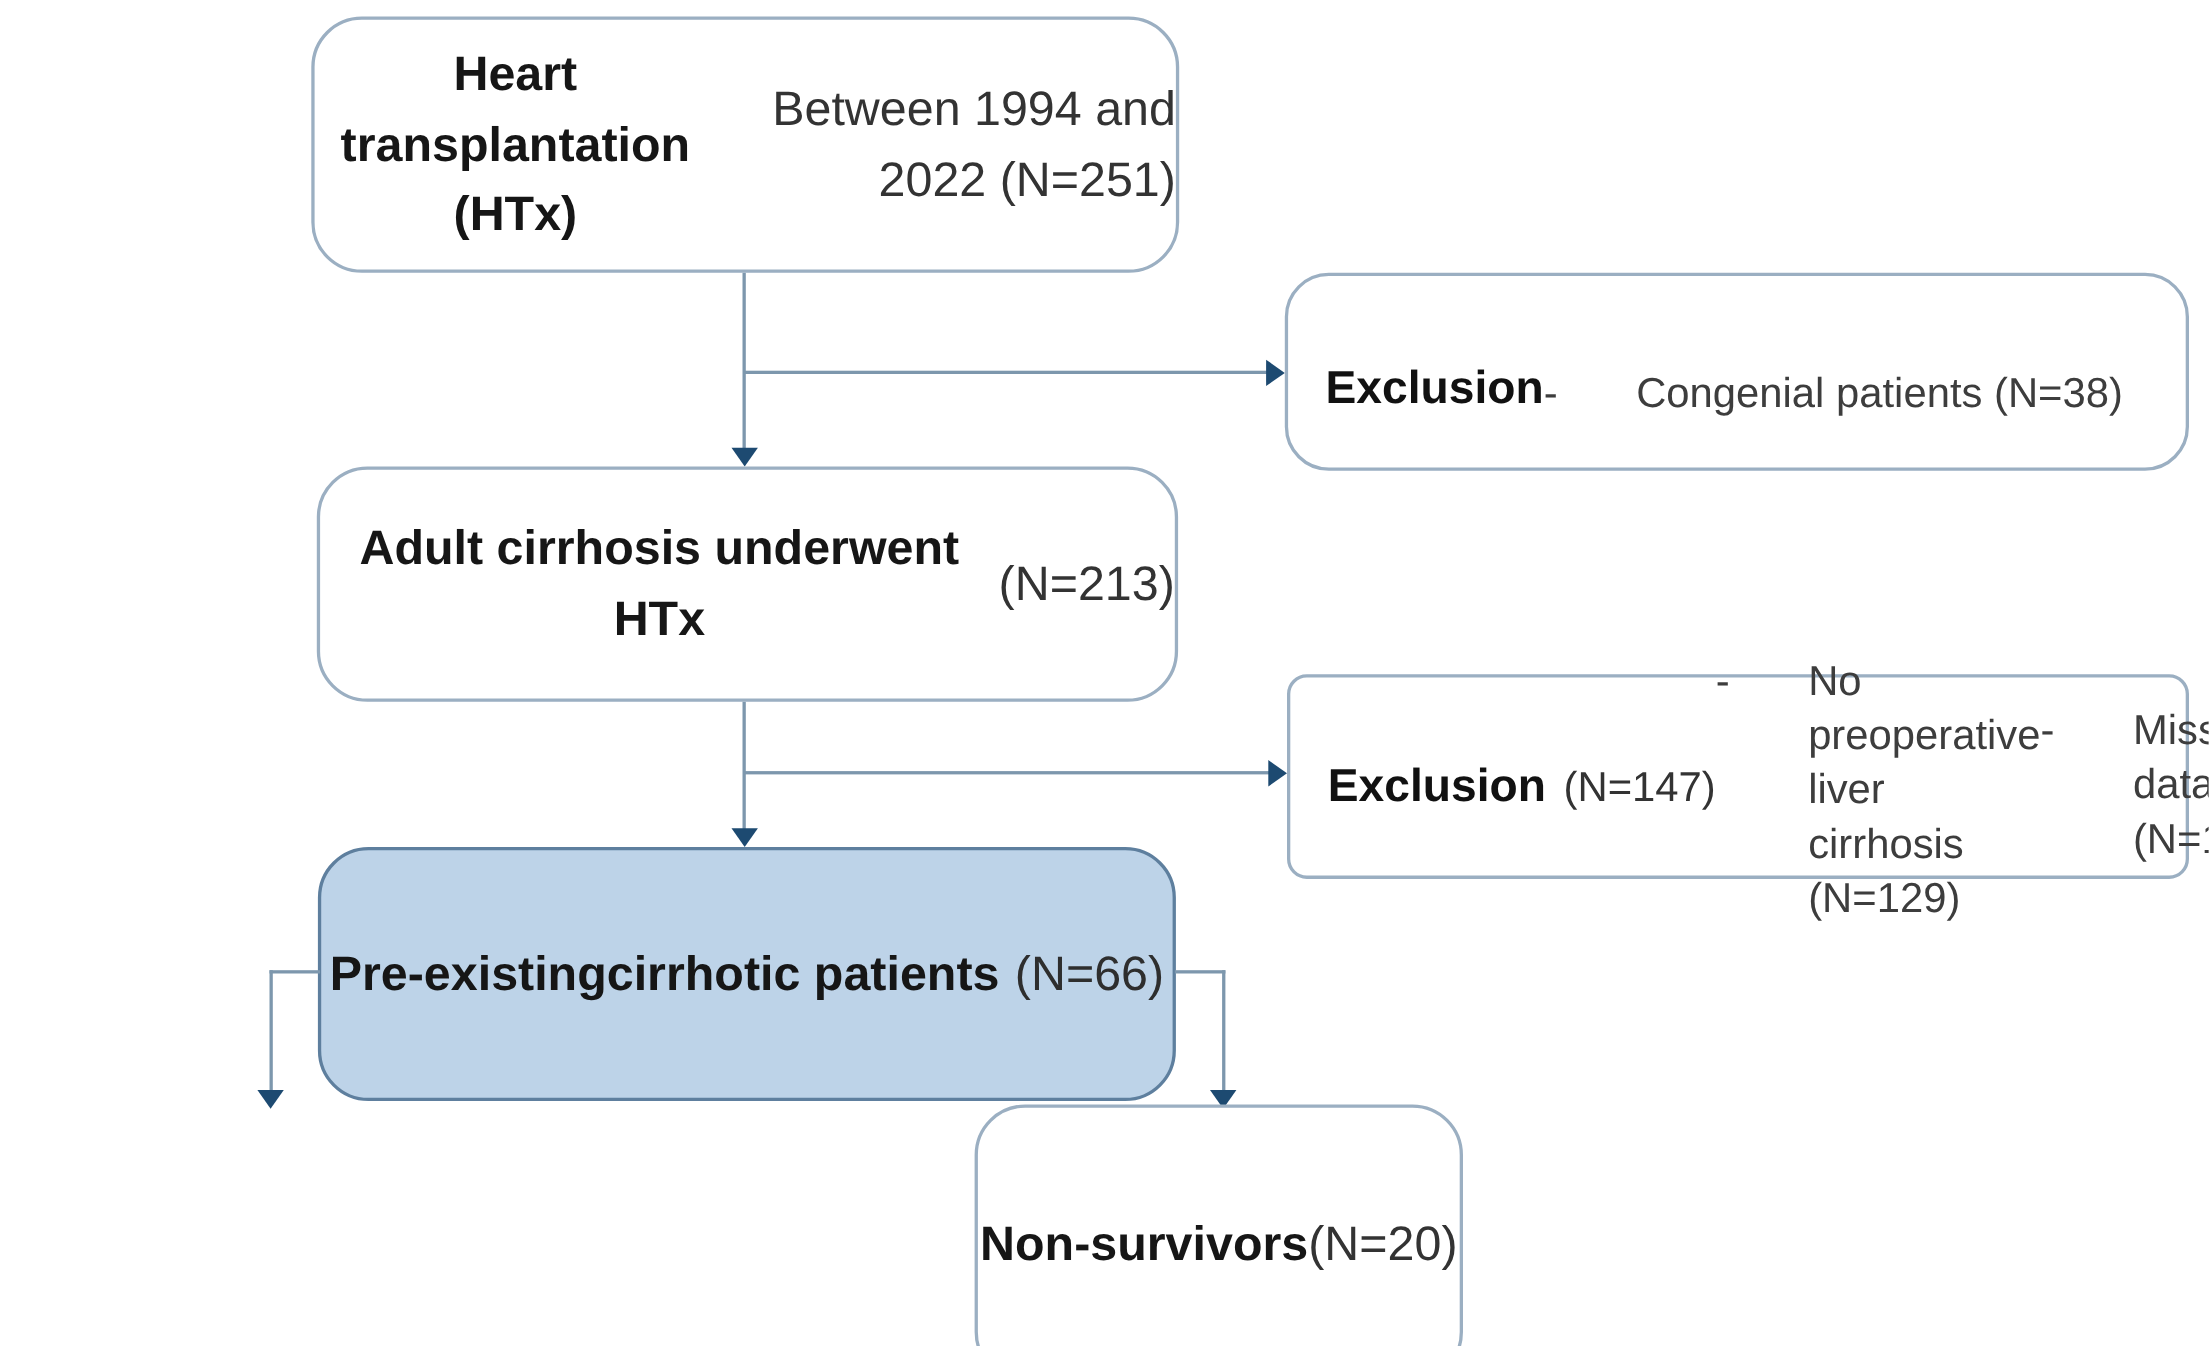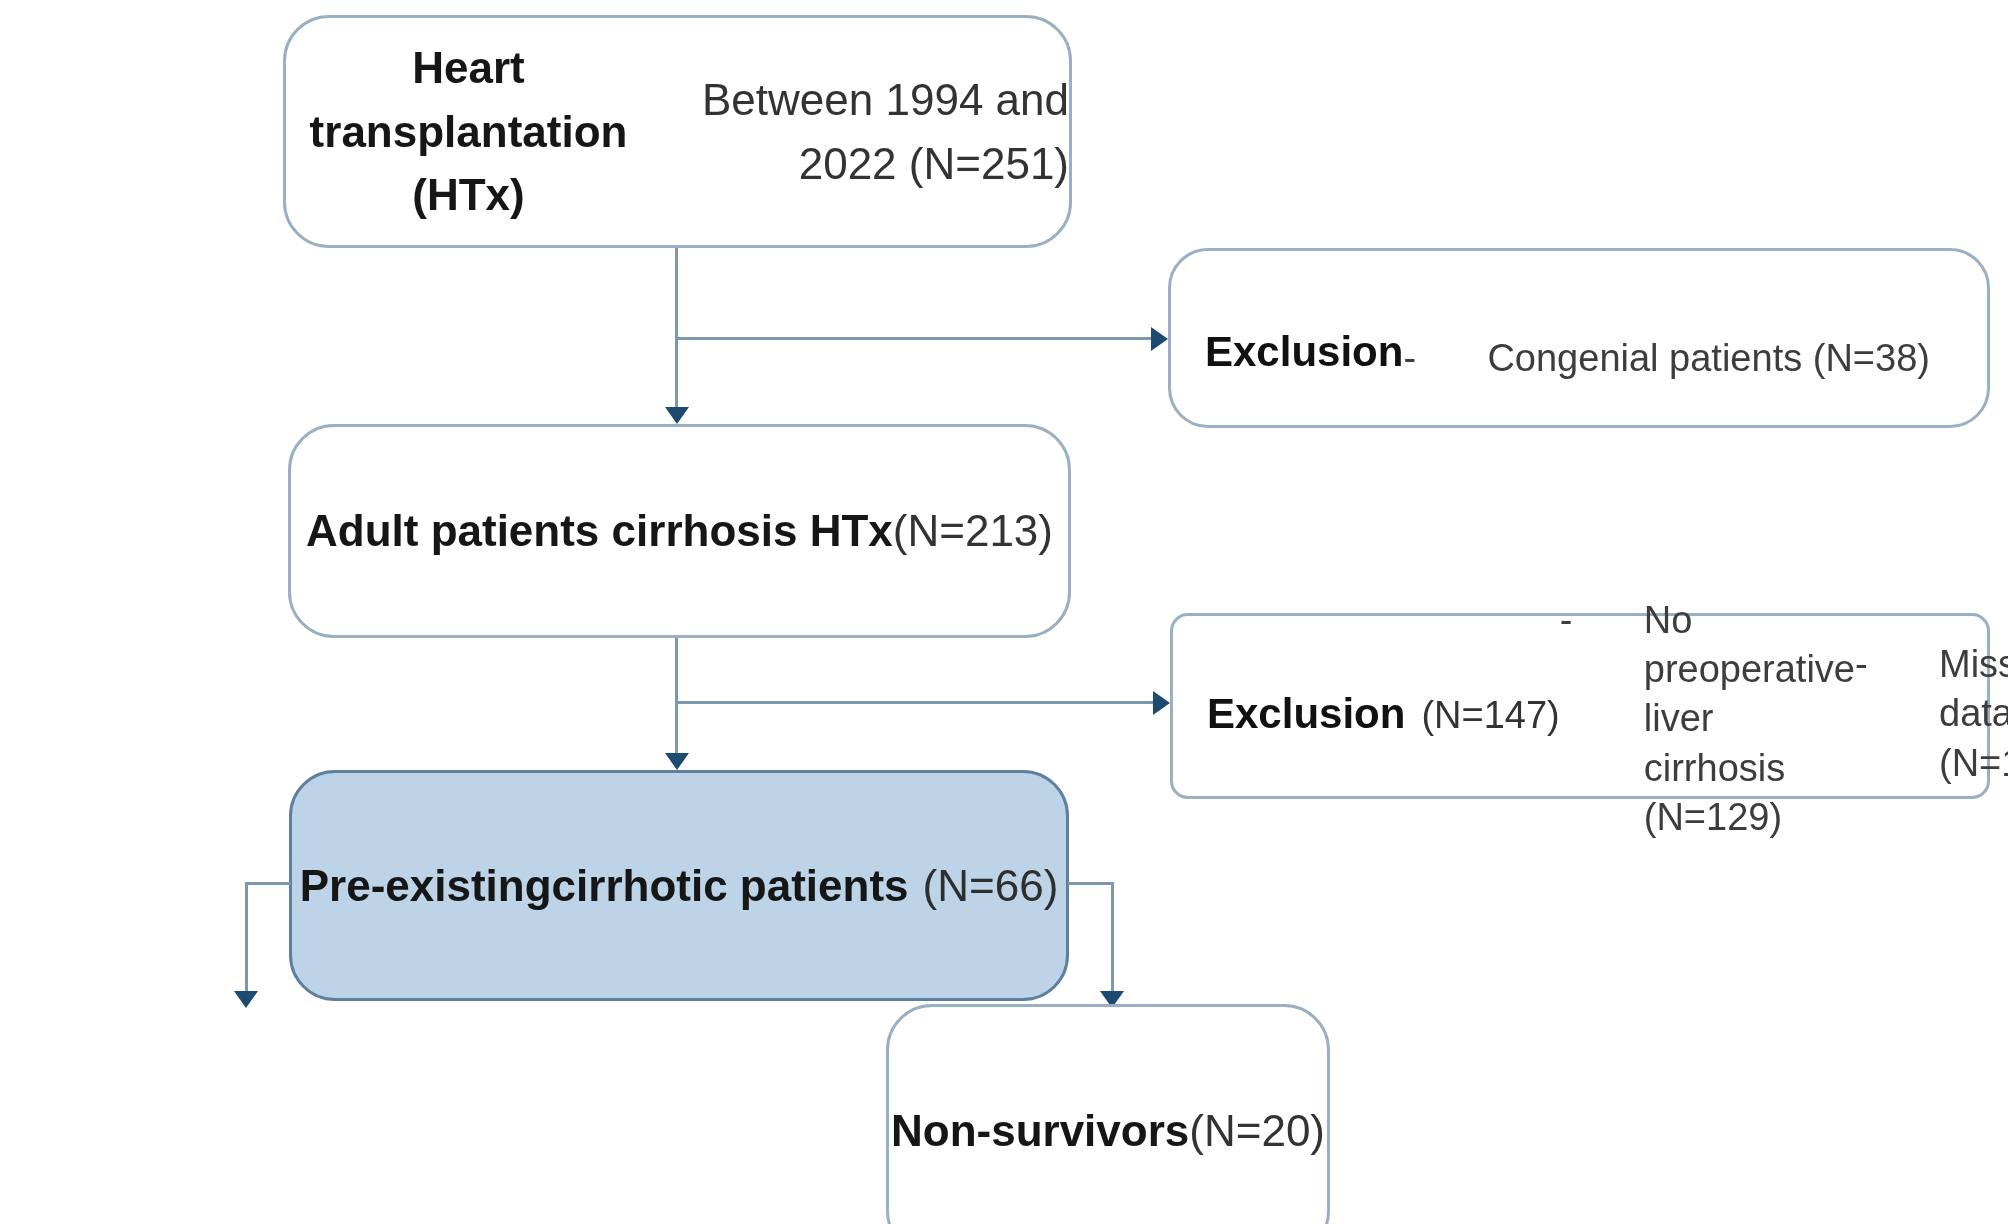--- a/index.html
+++ b/index.html
@@ -75,21 +75,21 @@
 
   <div class="node left-align" style="left:1168px; top:248px; width:822px; height:180px; border-radius:40px; padding:28px 20px 0 34px;">
     <div class="excl-title">Exclusion</div>
     <div class="excl-item" style="margin-top:14px;">
       <span class="dash">-</span>
       <span>Congenial patients (N=38)</span>
     </div>
   </div>
 
   <div class="node" style="left:288px; top:424px; width:783px; height:214px;">
-    <div class="node-title">Adult patients cirrhosis HTx</div>
+    <div class="node-title">Adult cirrhosis underwent HTx</div>
     <div class="node-sub">(N=213)</div>
   </div>
 
   <div class="line" style="left:675px; top:638px; width:3px; height:118px;"></div>
   <div class="arrow-down" style="left:665px; top:753px;"></div>
 
   <div class="line" style="left:677px; top:701px; width:477px; height:3px;"></div>
   <div class="arrow-right" style="left:1153px; top:691px;"></div>
 
   <div class="node left-align" style="left:1170px; top:613px; width:820px; height:186px; border-radius:18px; padding:16px 16px 0 34px;">

